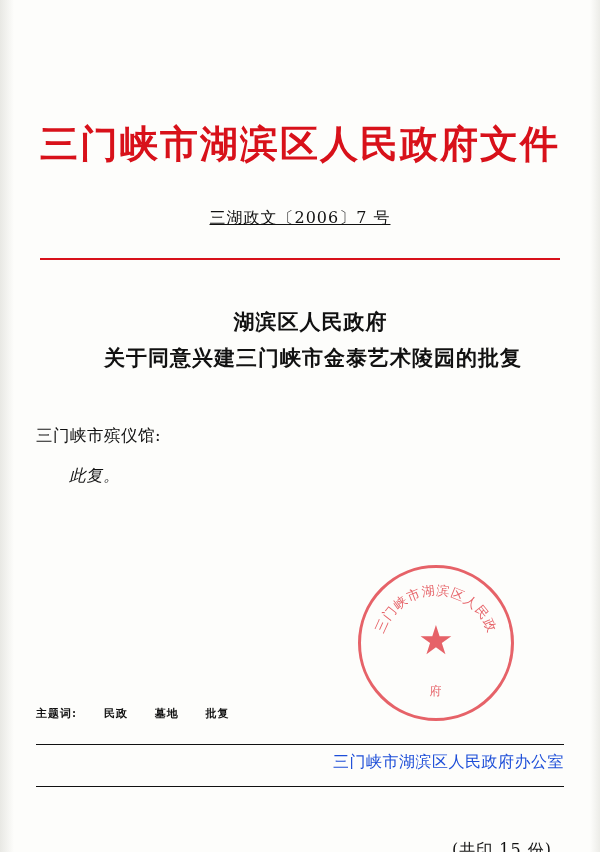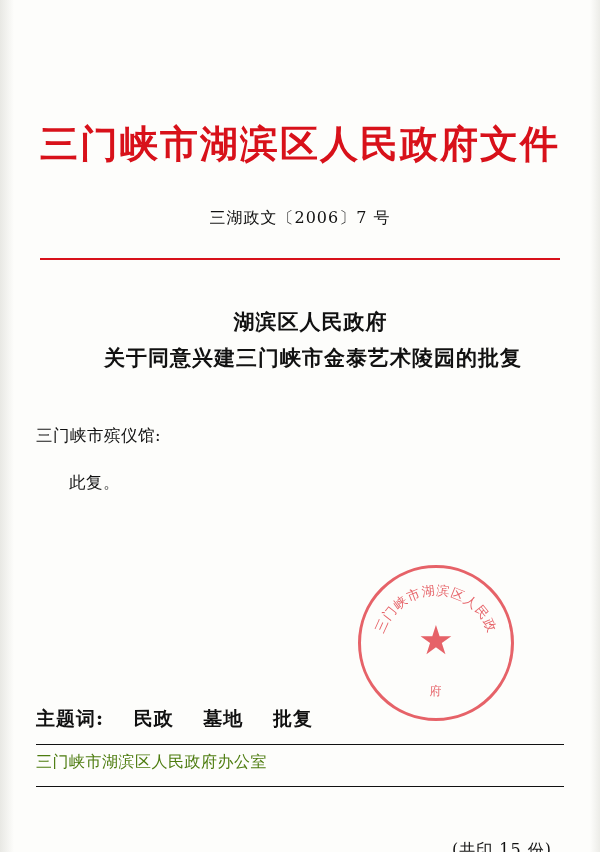--- a/index.html
+++ b/index.html
@@ -59,20 +59,21 @@
   .doc-number {
     position: absolute;
     top: 208px;
     left: 0;
     width: 600px;
     text-align: center;
     font-family: "DejaVu Serif", serif;
     font-size: 16px;
     color: #111;
     letter-spacing: 1px;
+    text-decoration: underline;
   }
 
   .red-rule {
     position: absolute;
     top: 258px;
     left: 40px;
     width: 520px;
     height: 2px;
     background: #d8111a;
   }
@@ -105,29 +106,30 @@
     top: 420px;
     left: 36px;
     width: 528px;
     font-family: "DejaVu Serif", serif;
     font-size: 16.5px;
     color: #111;
     line-height: 1.95;
     letter-spacing: 0.5px;
   }
   .salutation {
-    margin-bottom: 15px;
+    margin-bottom: 8px;
   }
   .para {
     text-indent: 2em;
     text-align: justify;
   }
   .para2 {
     text-indent: 2em;
     margin-top: 6px;
+    font-style: italic;
   }
 
   .stamp {
     position: absolute;
     top: 565px;
     left: 358px;
     width: 150px;
     height: 150px;
     border: 3px solid #e2484f;
     border-radius: 50%;
@@ -178,21 +180,21 @@
     letter-spacing: 2px;
   }
 
   .keywords {
     position: absolute;
     top: 706px;
     left: 36px;
     width: 528px;
     font-family: "DejaVu Serif", serif;
     font-weight: bold;
-    font-size: 19px;
+    font-size: 11px;
     color: #111;
     letter-spacing: 1px;
   }
   .keywords .kw-item {
     margin-left: 22px;
   }
 
   .rule-thin {
     position: absolute;
     left: 36px;
@@ -202,25 +204,25 @@
   }
   .rule-a { top: 744px; }
   .rule-b { top: 786px; }
 
   .footer-row {
     position: absolute;
     top: 752px;
     left: 36px;
     width: 528px;
     display: flex;
-    justify-content: space-between;
+    justify-content: flex-end;
     align-items: center;
     font-family: "DejaVu Serif", serif;
     font-size: 16px;
-    color: #4d7c0f;
+    color: #1d4ed8;
     letter-spacing: 0.5px;
   }
   .footer-row .right {
     padding-right: 6px;
   }
 
   .copies {
     position: absolute;
     top: 796px;
     left: 0;

